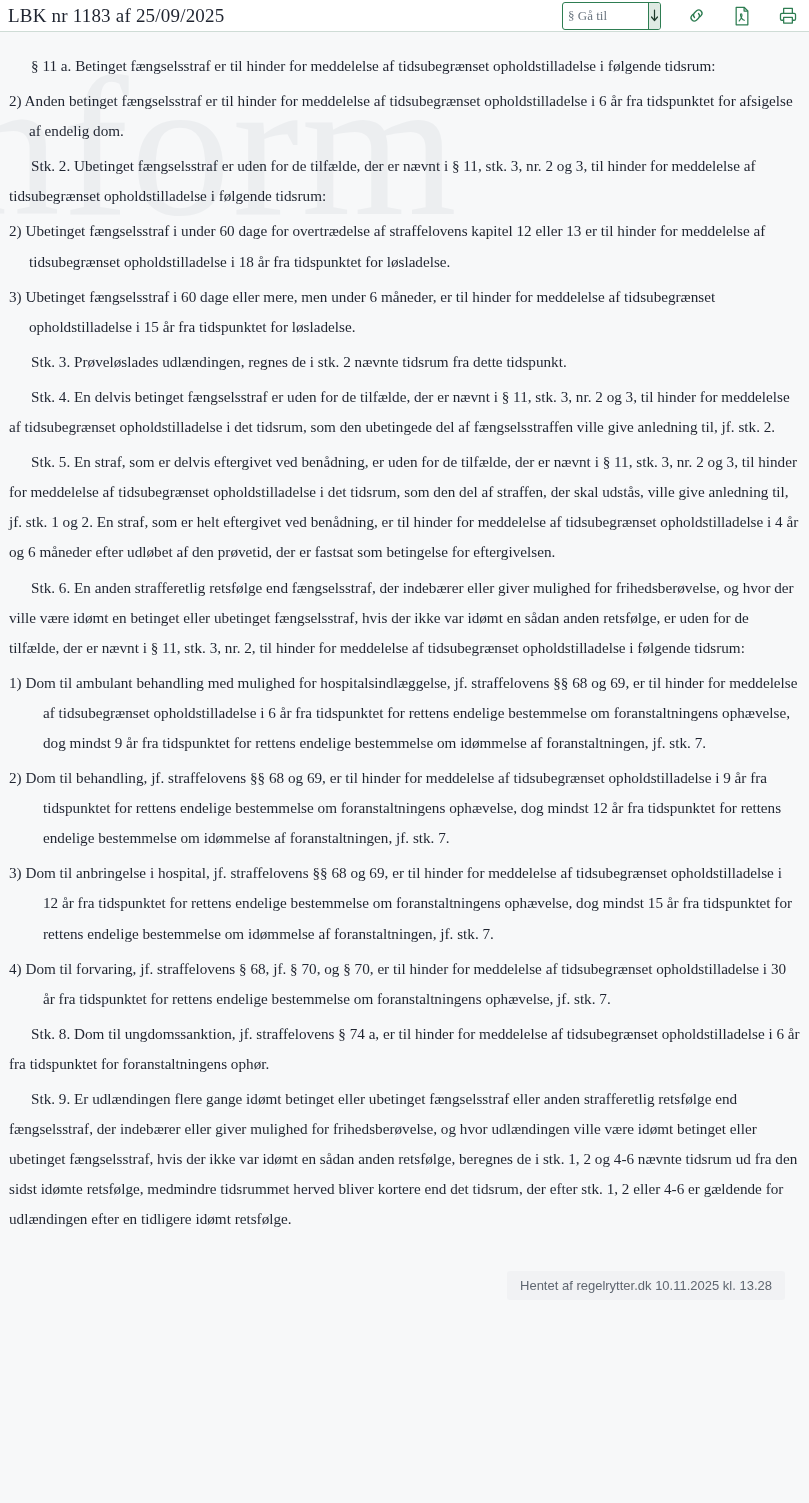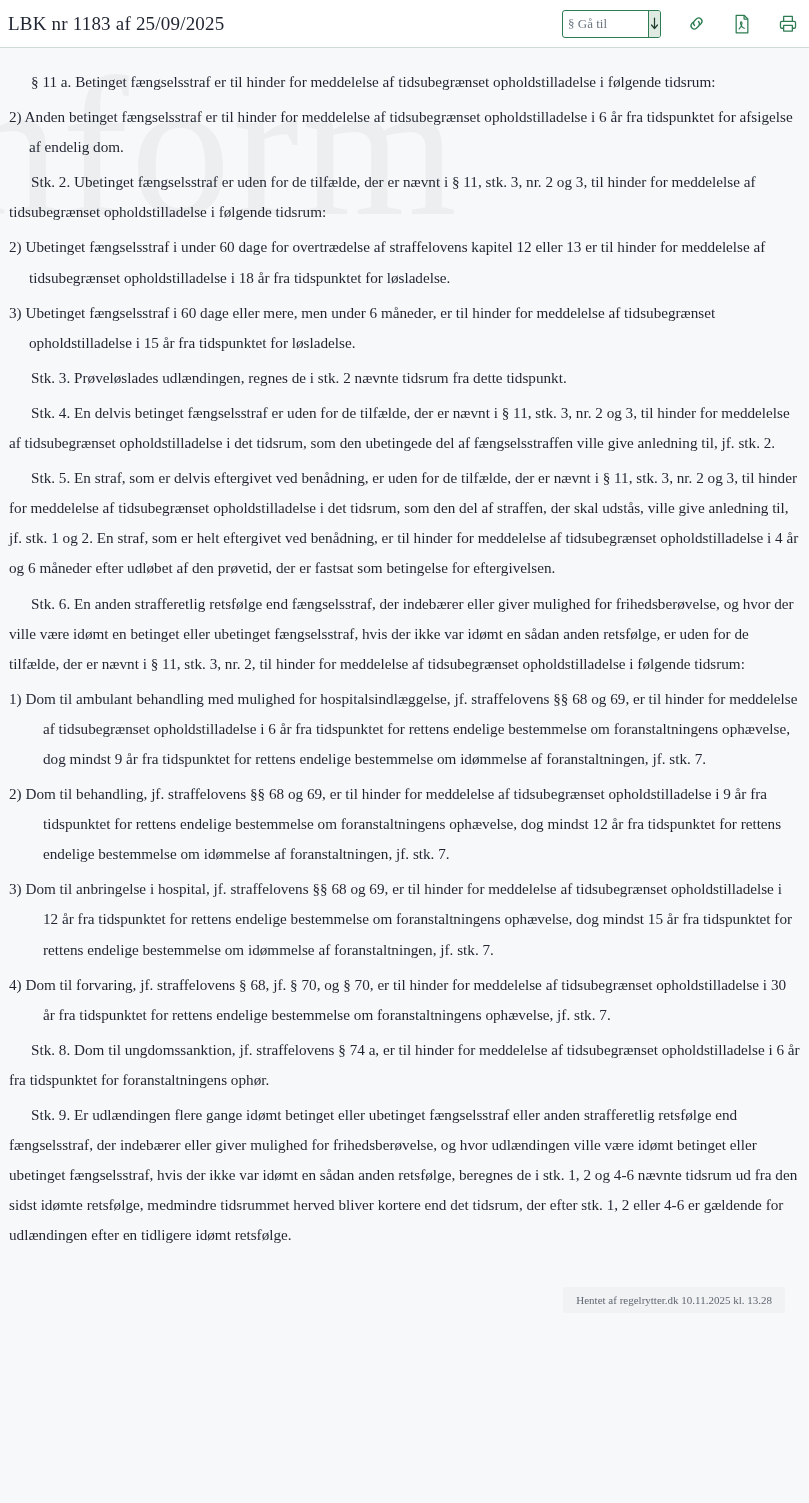--- a/index.html
+++ b/index.html
@@ -31,21 +31,21 @@
     white-space: nowrap;
     z-index: 0;
     pointer-events: none;
     user-select: none;
   }
 
   
   .topbar {
     position: relative;
     z-index: 5;
-    height: 48px;
+    height: 32px;
     background: #ffffff;
     border-bottom: 1px solid #cfdcd6;
     display: flex;
     align-items: center;
     justify-content: space-between;
     padding: 0 10px 0 8px;
     box-sizing: border-box;
   }
   .doc-title {
     font-family: "Liberation Serif", "DejaVu Serif", serif;
@@ -138,22 +138,22 @@
   .footer-stamp-row {
     position: relative;
     z-index: 3;
     display: flex;
     justify-content: flex-end;
     padding: 22px 24px 16px 0;
   }
   .footer-stamp {
     background: #f1f2f4;
     color: #5f6670;
-    font-family: Liberation Serif, serif;
-    font-size: 11px;
+    font-family: Liberation Sans, sans-serif;
+    font-size: 13px;
     padding: 7px 13px;
     border-radius: 3px;
     white-space: nowrap;
   }
 </style>
 </head>
 <body>
 
 <div class="watermark">nform</div>
 

